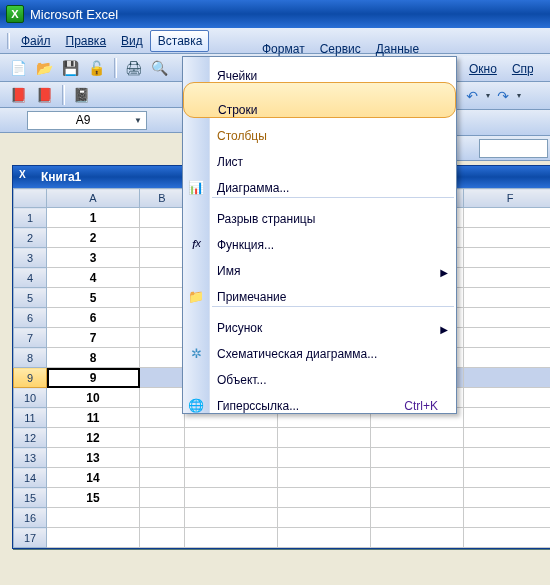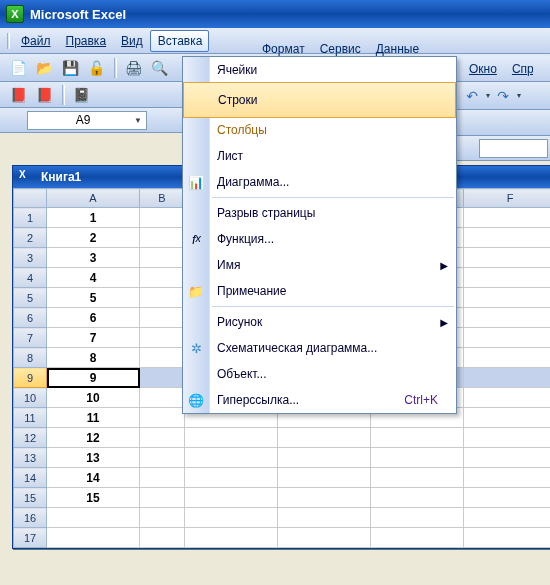--- a/index.html
+++ b/index.html
@@ -1,21 +1,21 @@
 <!DOCTYPE html>
 <html><head>
 <meta charset="utf-8">
 <style>
   * { box-sizing: border-box; margin: 0; padding: 0; font-family: Tahoma, Arial, sans-serif; }
   body { background: #ece9d8; width: 550px; height: 585px; overflow: hidden; position: relative; }
 
   
   .titlebar { background: linear-gradient(to bottom, #2a6fd6, #0d4ba8 50%, #2a6fd6); height: 28px; display: flex; align-items: center; padding: 0 6px; color: #fff; }
   .titlebar .xl-icon { width: 18px; height: 18px; background: linear-gradient(#3dcb3d,#1a8a1a); border: 1px solid #06530c; border-radius: 2px; margin-right: 6px; display:flex; align-items:center; justify-content:center; font-size:11px; font-weight:bold; color:#fff;}
-  .titlebar .title { font-size: 13px; font-weight: bold; }
+  .titlebar .title { font-size: 13px; font-weight: normal; }
 
   
   .menubar { height: 26px; background: linear-gradient(#e5edf9,#c3d3ef); border-bottom: 1px solid #7a9ac0; display: flex; align-items: center; padding: 0 4px; gap: 0; font-size: 12px;}
   .menubar .sep { width: 3px; height: 16px; border-left: 1px solid #9bb0d0; border-right: 1px solid #fff; margin: 0 3px;}
   .menubar .item { padding: 3px 6px 3px 7px; color: #002b6a; cursor: default; border:1px solid transparent; border-radius:2px;}
   .menubar .item u { text-decoration: underline; }
   .menubar .item.active { background: linear-gradient(#fff,#d6e6ff); border:1px solid #4c78c0;}
   .menubar .item.cut { width:30px; overflow:hidden; white-space:nowrap;}
 
   
@@ -42,21 +42,21 @@
   .grid .col-hdr, .grid .corner { background: linear-gradient(#e8ecf4,#cbd7eb); border:1px solid #9eb6ce; height:19px; font-size:11px; text-align:center; color:#1c3b66;}
   .grid .row-hdr { background: linear-gradient(#e8ecf4,#cbd7eb); border:1px solid #9eb6ce; width:32px; text-align:center; font-size:11px; color:#1c3b66;}
   .grid .row-hdr.sel { background: linear-gradient(#ffeaa9,#ffd36b); border:1px solid #dca33a;}
   .grid td.cell { border:1px solid #c9caca; height:20px; font-size:12px; text-align:center; font-weight:bold; padding:0;}
   .grid tr.sel td.cell { background:#c4d2ec;}
   .grid td.cell.active { outline:2px solid #000; outline-offset:-2px; background:#fff !important;}
 
   
   .menu { position:absolute; left:182px; top:56px; width:275px; background:#fff; border:1px solid #6b8ab0; box-shadow: 3px 3px 4px rgba(0,0,0,0.25); z-index:10;}
   .menu .iconstrip { position:absolute; left:0; top:0; bottom:0; width:27px; background: linear-gradient(to right,#e9f0fb,#c4d5f0); border-right:1px solid #d7e1f2;}
-  .menu-item { position:relative; height:26px; display:flex; align-items:center; padding-left:34px; font-size:12px; color:#003; cursor:default;}
+  .menu-item { position:relative; height:26px; display:flex; align-items:flex-end; padding-left:34px; font-size:12px; color:#003; cursor:default;border-radius:11px;}
   .menu-item .micon { position:absolute; left:3px; width:21px; display:flex; justify-content:center; font-size:13px;}
   .menu-item .short { margin-left:auto; margin-right:18px; color:#4c1d95;}
   .menu-item .sub { margin-left:auto; margin-right:8px; font-size:10px;}
   .menu-item.hover { background: linear-gradient(#fff2c8,#ffe19c); border:1px solid #e6a13a; margin:-1px 0; height:36px;}
   .menu-item.disabled { color:#a16207;}
   .menu-sep { height:1px; margin:2px 2px 2px 29px; background:#c7d4ea;}
 
   .area-right-of-menu { position:absolute; left:457px; top:56px; width:93px; }
 
 </style>

